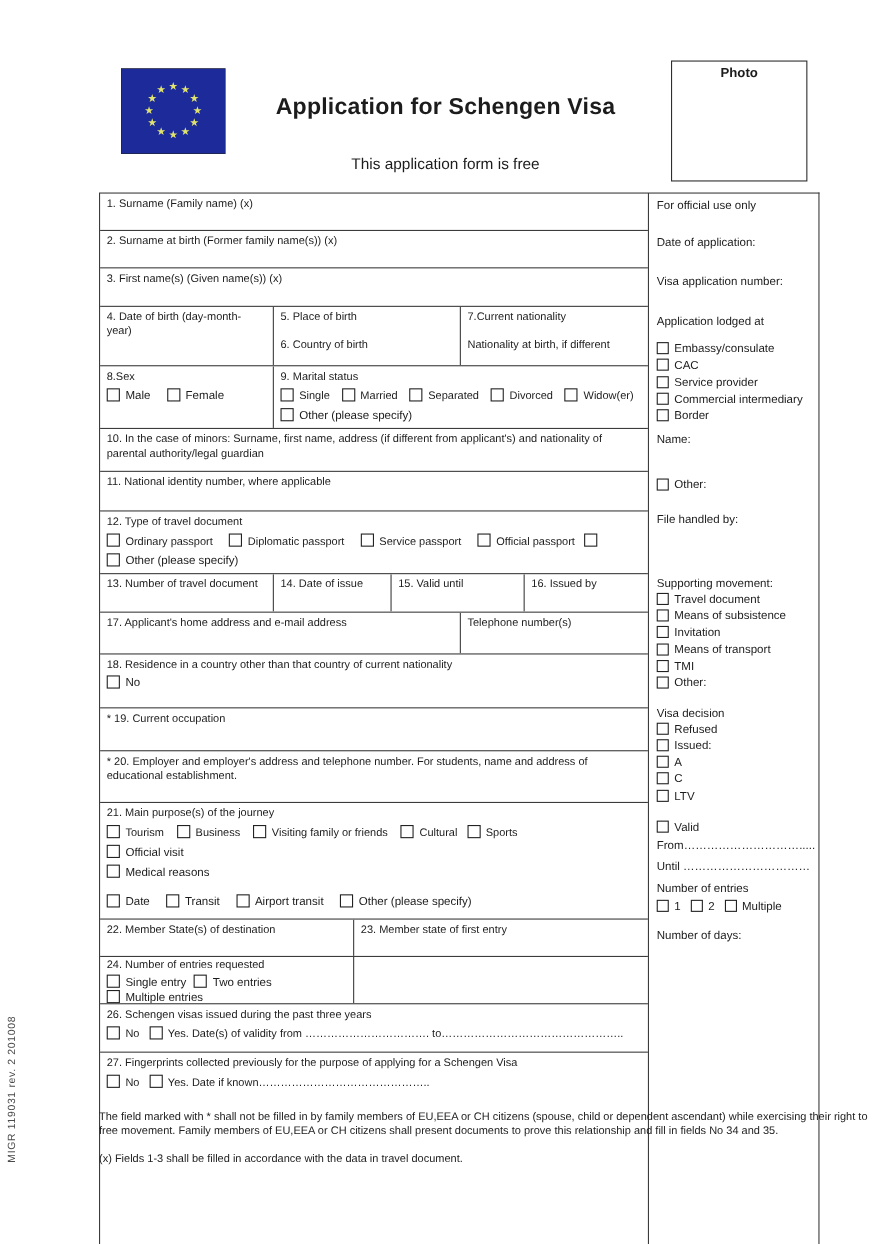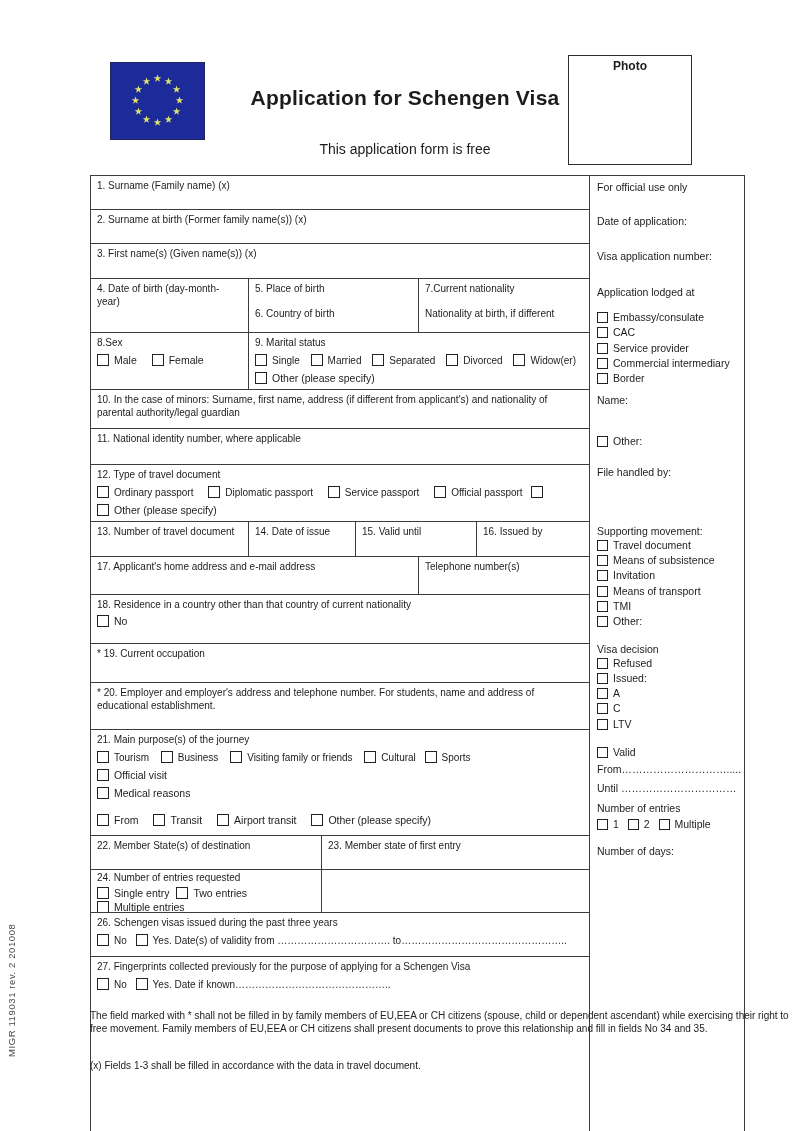--- a/index.html
+++ b/index.html
@@ -9,21 +9,21 @@
   
   .side-code{position:absolute;left:6px;top:882px;height:175px;width:16px;
              writing-mode:vertical-rl;transform:rotate(180deg);
              font-size:9.5px;color:#4a4a4a;letter-spacing:.6px;white-space:nowrap;}
 
   
   .flag{position:absolute;left:110px;top:62px;width:95px;height:78px;}
   .title{position:absolute;left:205px;top:86px;width:400px;text-align:center;
          font-size:21px;font-weight:bold;letter-spacing:.2px;}
   .subtitle{position:absolute;left:205px;top:141px;width:400px;text-align:center;font-size:14px;}
-  .photo-box{position:absolute;left:568px;top:55px;width:124px;height:110px;
+  .photo-box{position:absolute;left:610px;top:55px;width:124px;height:110px;
              border:1.5px solid #2e2e2e;box-sizing:border-box;text-align:center;}
   .photo-box .plabel{font-size:12px;font-weight:bold;margin-top:3px;}
 
   
   .form-wrap{position:absolute;left:90px;top:175px;width:655px;display:flex;align-items:stretch;}
   .main-col{width:500px;box-sizing:border-box;border:1px solid #3c3c3c;}
   .right-col{width:155px;box-sizing:border-box;border:1px solid #3c3c3c;border-left:none;
              height:976px;padding:5px 7px;font-size:10.5px;line-height:13px;}
 
   .row{box-sizing:border-box;border-bottom:1px solid #3c3c3c;padding:4px 6px;overflow:hidden;}
@@ -41,21 +41,21 @@
 
   
   .mt2{margin-top:2px;}  .mt3{margin-top:3px;}  .mt6{margin-top:6px;}  .mt7{margin-top:7px;}
   .mt8{margin-top:8px;}  .mt11{margin-top:11px;}.mt13{margin-top:13px;}.mt16{margin-top:16px;}
   .mt21{margin-top:21px;}.mt22{margin-top:22px;}.mt23{margin-top:23px;}.mt27{margin-top:27px;}
   .mt46{margin-top:46px;}.mt12{margin-top:12px;}
   .cbline{line-height:15.3px;white-space:nowrap;}
 
   
   .footer{position:absolute;left:90px;top:1009px;width:710px;font-size:10px;line-height:13px;color:#222;}
-  .footer .note2{margin-top:24px;}
+  .footer .note2{margin-top:12px;}
 
   .h13{height:34px;} .h2{height:34px;} .h3{height:35px;}
   .h47{height:54px;} .h89{height:57px;} .h10{height:39px;} .h11{height:36px;}
   .h12{height:57px;} .h1316{height:35px;} .h17{height:38px;} .h18{height:49px;}
   .h19{height:39px;} .h20{height:47px;} .h21{height:106px;} .h2223{height:34px;}
   .h2425{height:43px;} .h26{height:44px;} .h27{height:47px;}
   .gap12{margin-top:12px;}
 </style>
 </head>
 <body>
@@ -173,21 +173,21 @@
         <div class="optline" style="font-size:10px">
           <span class="opt" style="margin-right:9px"><span class="cb"></span><span>Tourism</span></span>
           <span class="opt" style="margin-right:9px"><span class="cb"></span><span>Business</span></span>
           <span class="opt" style="margin-right:9px"><span class="cb"></span><span>Visiting family or friends</span></span>
           <span class="opt" style="margin-right:6px"><span class="cb"></span><span>Cultural</span></span>
           <span class="opt" style="margin-right:0"><span class="cb"></span><span>Sports</span></span>
         </div>
         <div class="optline"><span class="cb"></span><span>Official visit</span></div>
         <div class="optline"><span class="cb"></span><span>Medical reasons</span></div>
         <div class="optline gap12">
-          <span class="opt"><span class="cb"></span><span>From</span></span>
+          <span class="opt"><span class="cb"></span><span>Date</span></span>
           <span class="opt"><span class="cb"></span><span>Transit</span></span>
           <span class="opt"><span class="cb"></span><span>Airport transit</span></span>
           <span class="opt"><span class="cb"></span><span>Other (please specify)</span></span>
         </div>
       </div>
 
       <div class="row cells h2223">
         <div class="cell flabel" style="width:231px"><span>22. Member State(s) of destination</span></div>
         <div class="cell last flabel"><span>23. Member state of first entry</span></div>
       </div>

